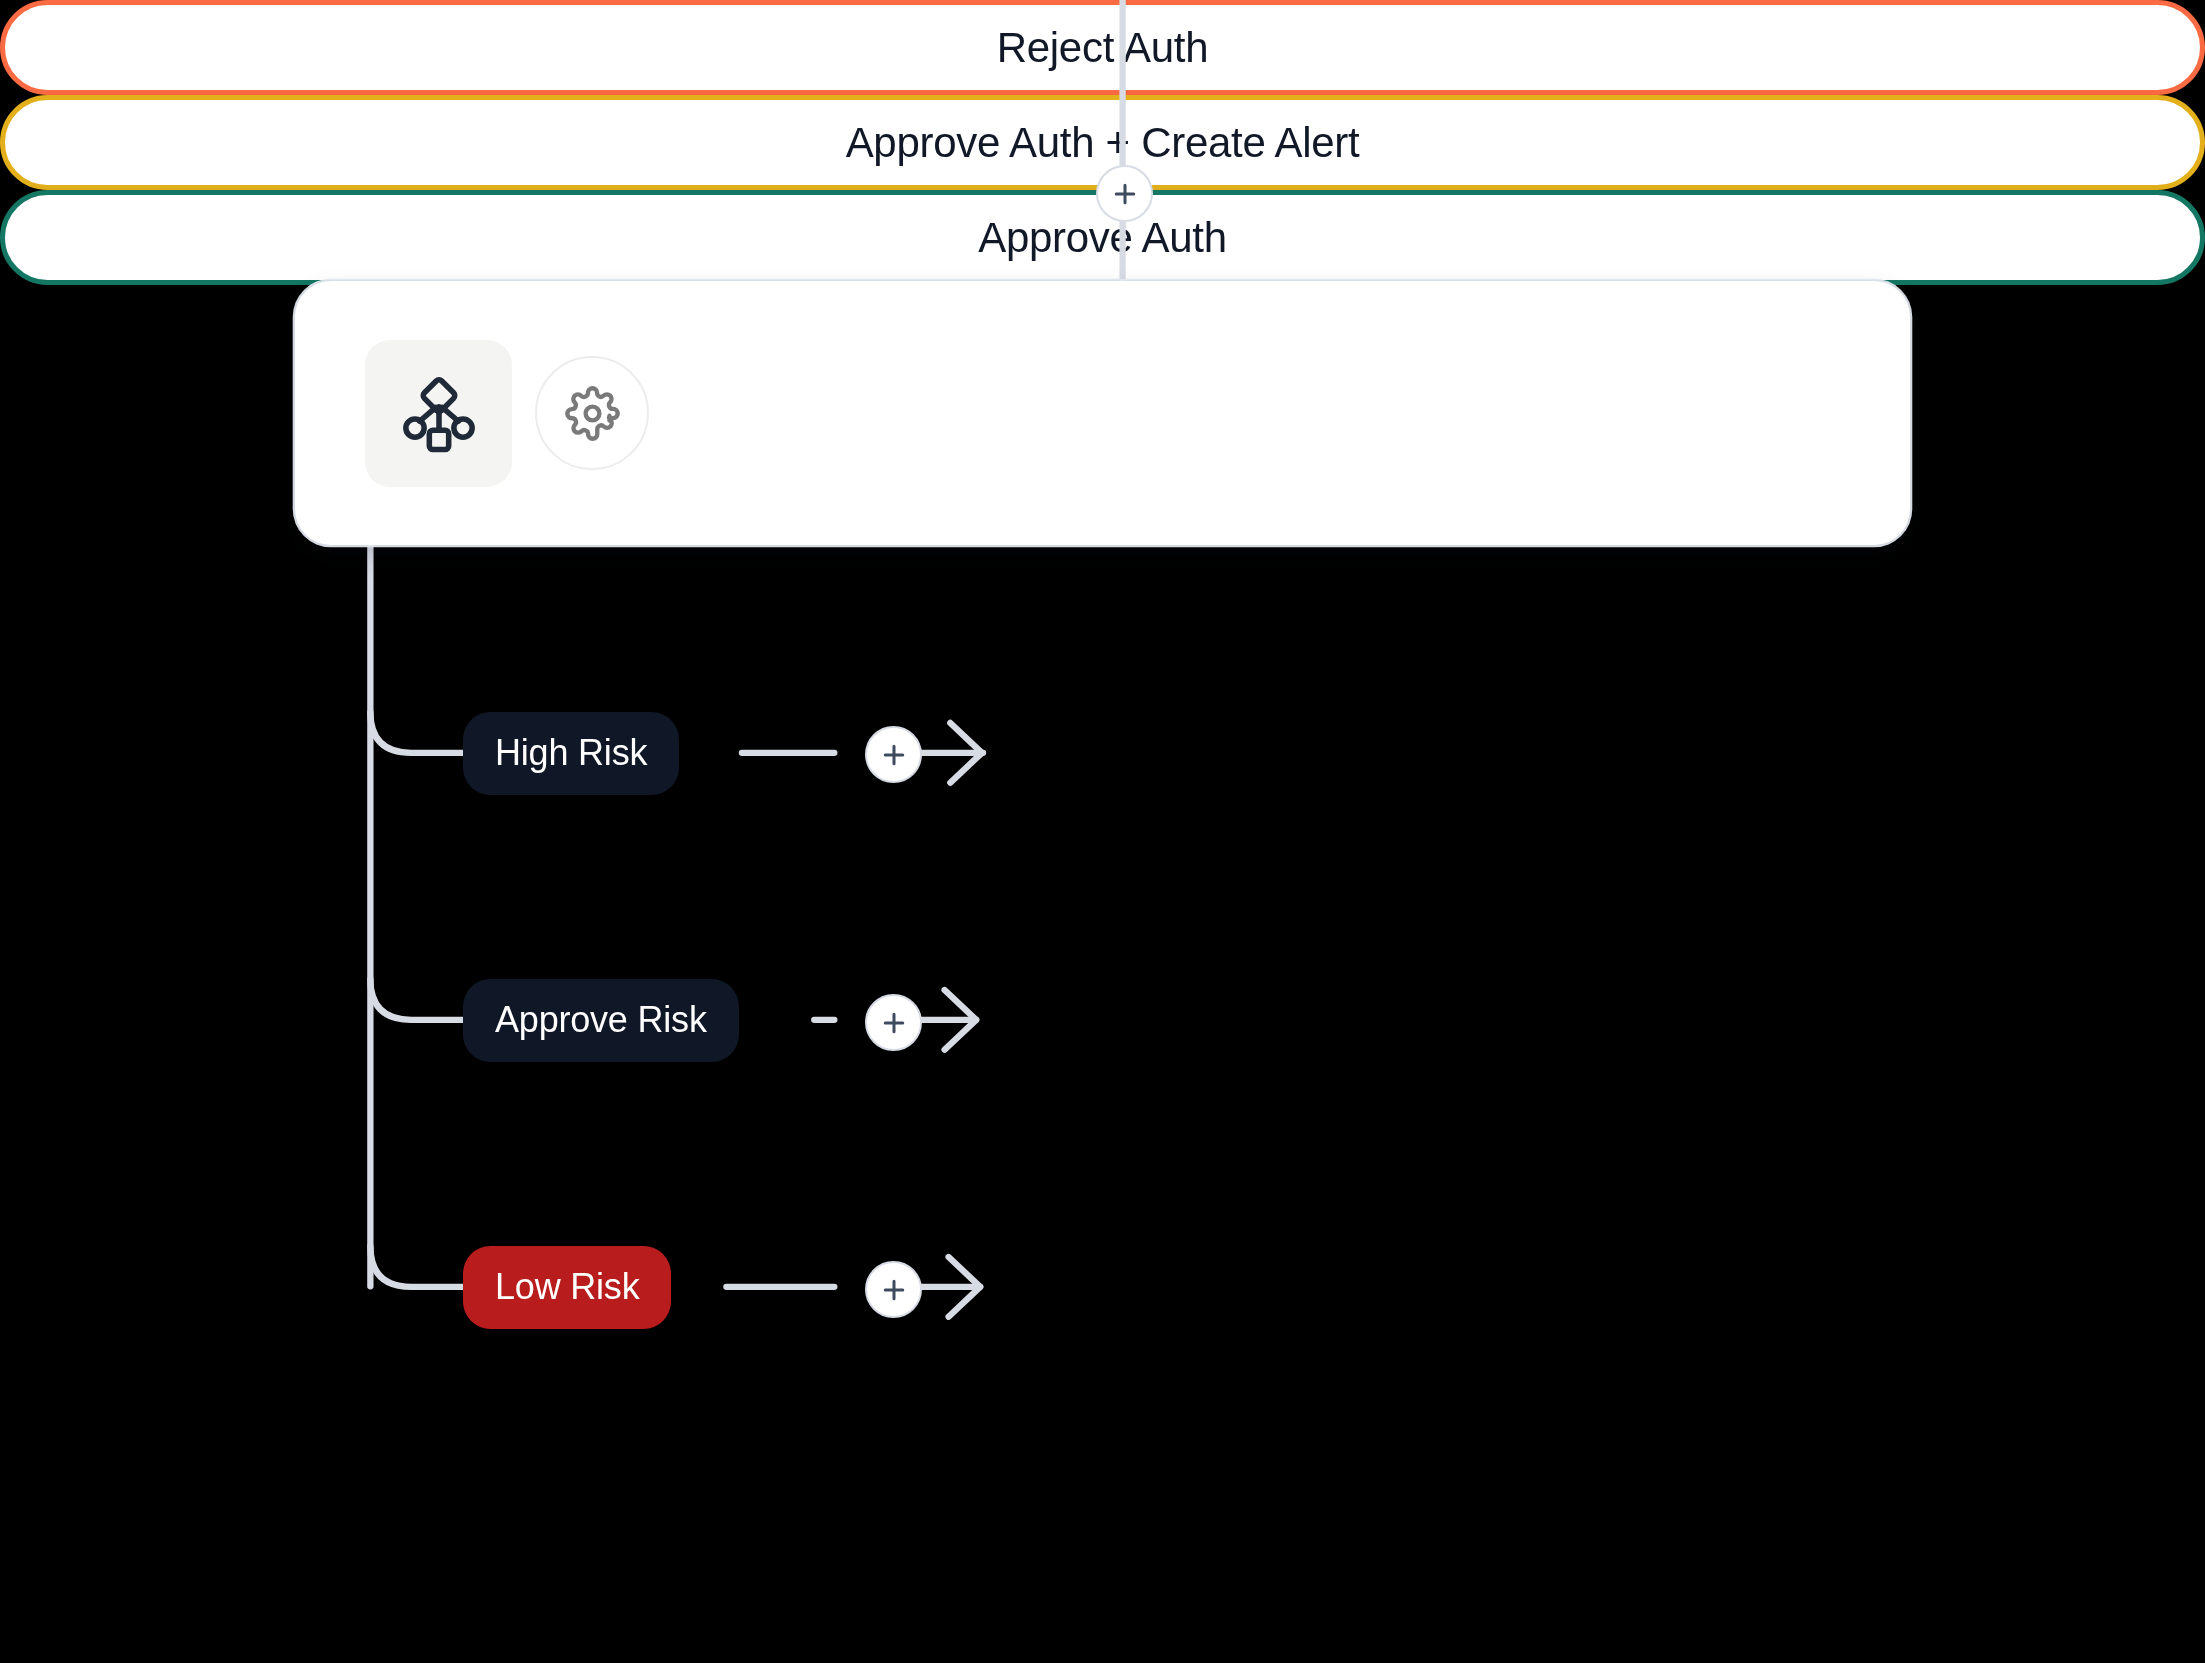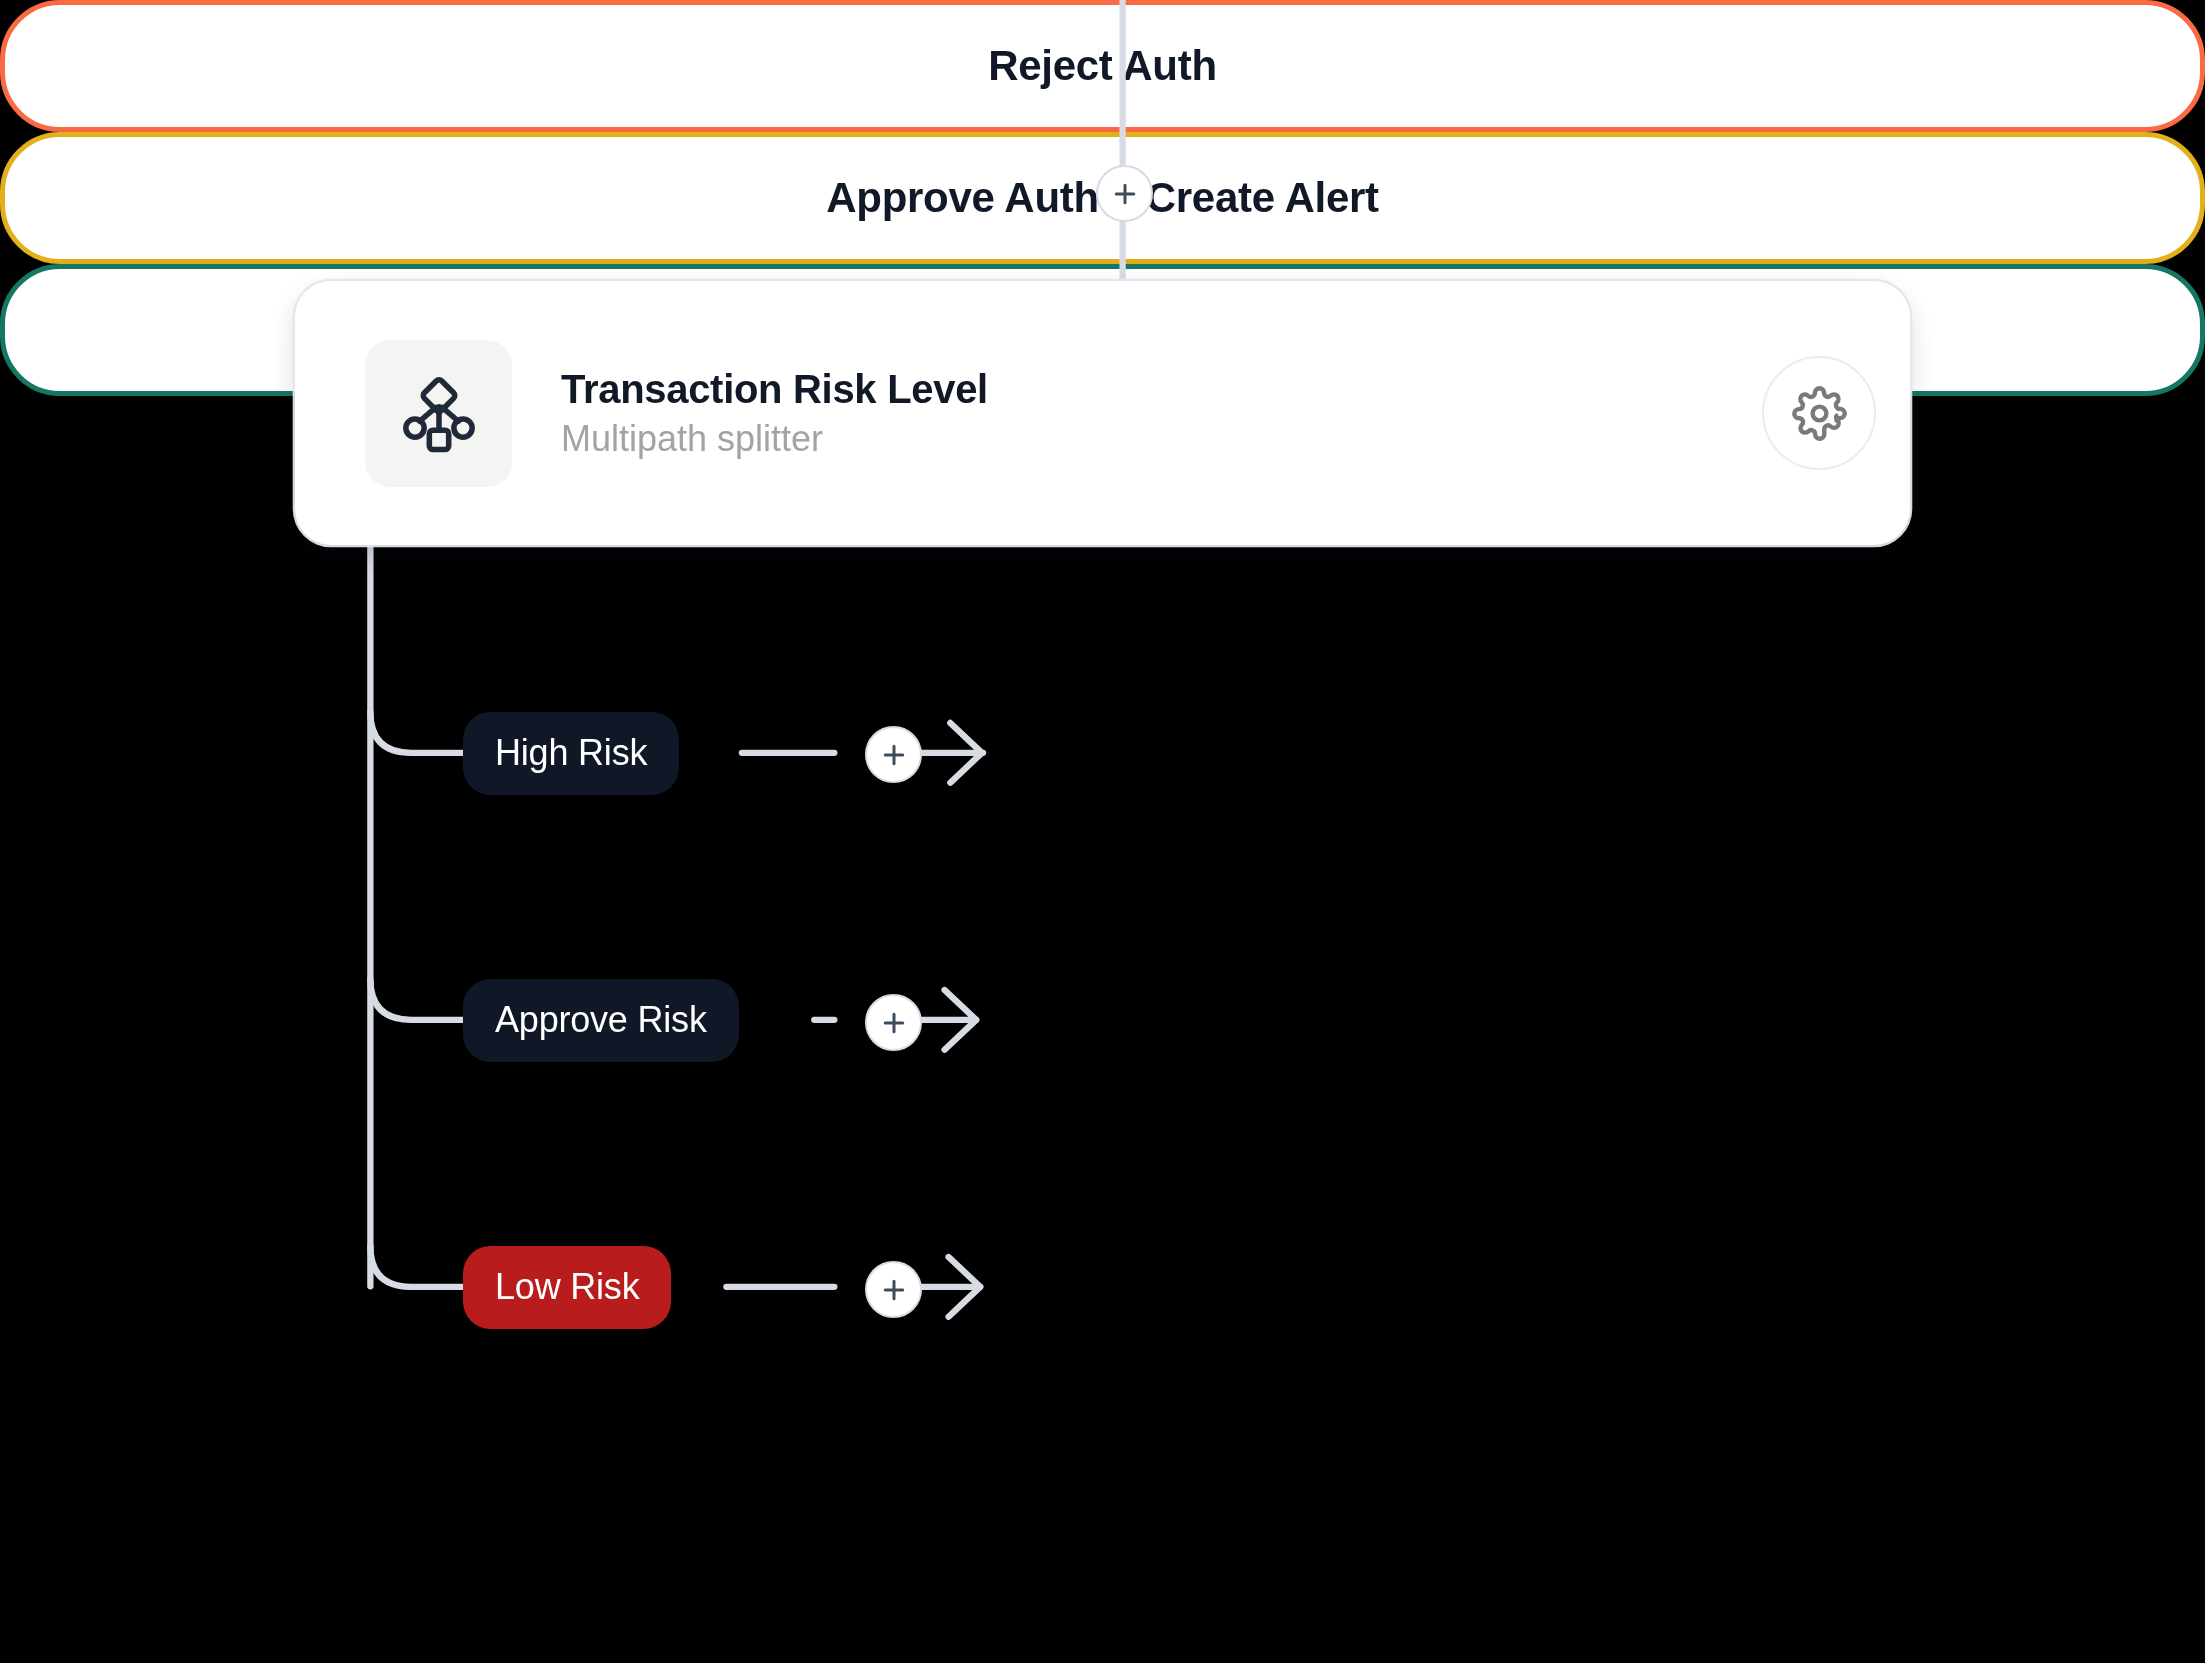--- a/index.html
+++ b/index.html
@@ -29,24 +29,24 @@
   }
 
   
   .branch-row{position:absolute;display:flex;align-items:center;height:92px;}
   .risk-pill{
     height:83px;background:#101828;color:#FFFFFF;border-radius:27.6px;
     display:flex;align-items:center;padding:0 32px;white-space:nowrap;
     font-size:36px;font-weight:500;letter-spacing:-0.2px;box-sizing:border-box;
   }
   .action-node{
-    height:132px;background:#FFFFFF;border-radius:60px;
+    height:95px;background:#FFFFFF;border-radius:60px;
     display:flex;align-items:center;justify-content:center;
     padding:0 36px;white-space:nowrap;box-sizing:border-box;
-    font-size:42px;font-weight:700;color:#111827;letter-spacing:-0.3px;
+    font-size:42px;font-weight:400;color:#111827;letter-spacing:-0.3px;
     box-shadow:0 5.7px 15px rgba(0,0,0,.10);
   }
   .plus-btn{
     position:absolute;width:53px;height:53px;border-radius:50%;
     background:#FFFFFF;border:2.9px solid #D7DBE4;
     display:flex;align-items:center;justify-content:center;
   }
 </style>
 </head>
 <body style="background: rgb(0, 0, 0);">
@@ -98,24 +98,20 @@
           <path d="M24 20.5 L24 33.5"></path>
           <path d="M22.2 20.9 L13.2 28.6"></path>
           <path d="M25.8 20.9 L34.8 28.6"></path>
           <circle cx="10.6" cy="32.4" r="5.1"></circle>
           <circle cx="37.4" cy="32.4" r="5.1"></circle>
           <rect x="18.6" y="33.6" width="10.8" height="10.8" rx="2"></rect>
         </g>
       </svg>
     </div>
 
-    <div class="card-text">
-      <div class="card-title">Transaction Risk Level</div>
-      <div class="card-sub">Multipath splitter</div>
-    </div>
 
     <div class="gear-btn">
       <svg width="55" height="55" viewBox="0 0 24 24" fill="none">
         <path d="M19.4 13a1.65 1.65 0 0 0 .33 1.82l.06.06a2 2 0 1 1-2.83 2.83l-.06-.06a1.65 1.65 0 0 0-1.82-.33 1.65 1.65 0 0 0-1 1.51V21a2 2 0 0 1-4 0v-.09A1.65 1.65 0 0 0 9 19.4a1.65 1.65 0 0 0-1.82.33l-.06.06a2 2 0 1 1-2.83-2.83l.06-.06a1.65 1.65 0 0 0 .33-1.82 1.65 1.65 0 0 0-1.51-1H3a2 2 0 0 1 0-4h.09A1.65 1.65 0 0 0 4.6 9a1.65 1.65 0 0 0-.33-1.82l-.06-.06a2 2 0 1 1 2.83-2.83l.06.06A1.65 1.65 0 0 0 9 4.6a1.65 1.65 0 0 0 1-1.51V3a2 2 0 0 1 4 0v.09a1.65 1.65 0 0 0 1 1.51 1.65 1.65 0 0 0 1.82-.33l.06-.06a2 2 0 1 1 2.83 2.83l-.06.06a1.65 1.65 0 0 0-.33 1.82V9a1.65 1.65 0 0 0 1.51 1H21a2 2 0 0 1 0 4h-.09a1.65 1.65 0 0 0-1.51 1z" stroke="#7A7A7A" stroke-width="1.9" stroke-linecap="round" stroke-linejoin="round"></path>
         <circle cx="12" cy="12" r="3" stroke="#7A7A7A" stroke-width="1.9"></circle>
       </svg>
     </div>
   </div>
 
   <div class="branch-row" style="left:463px;top:707px;">

